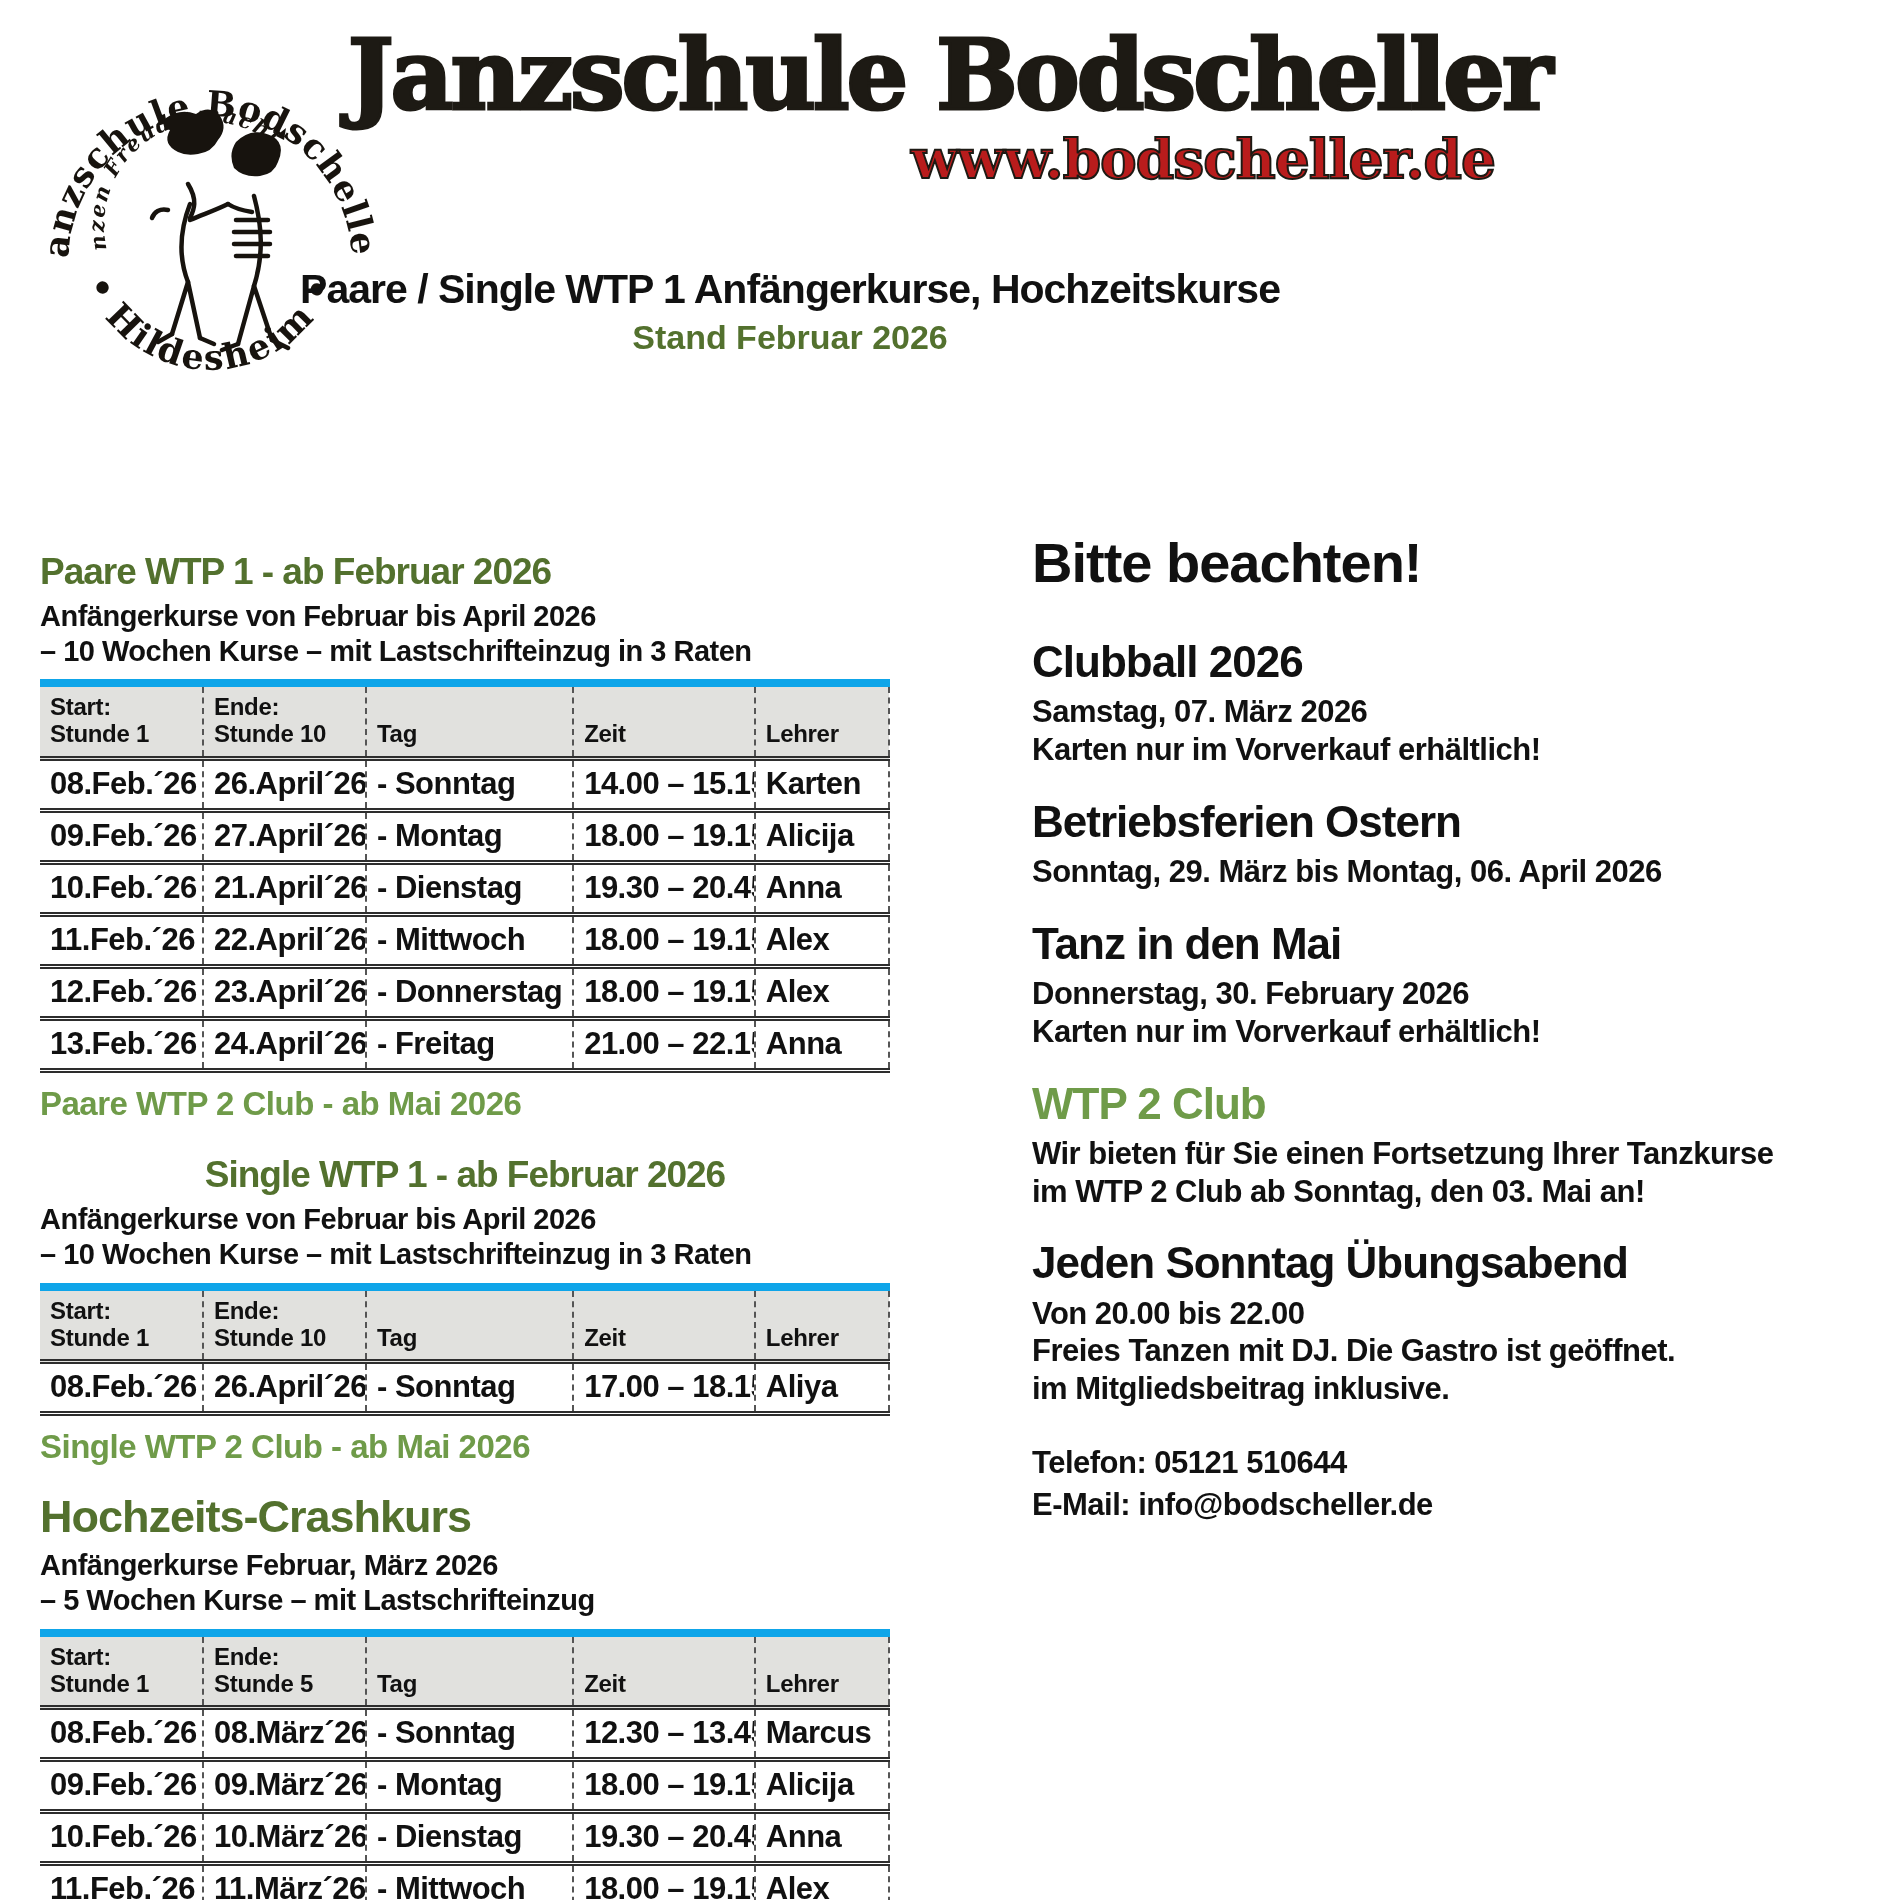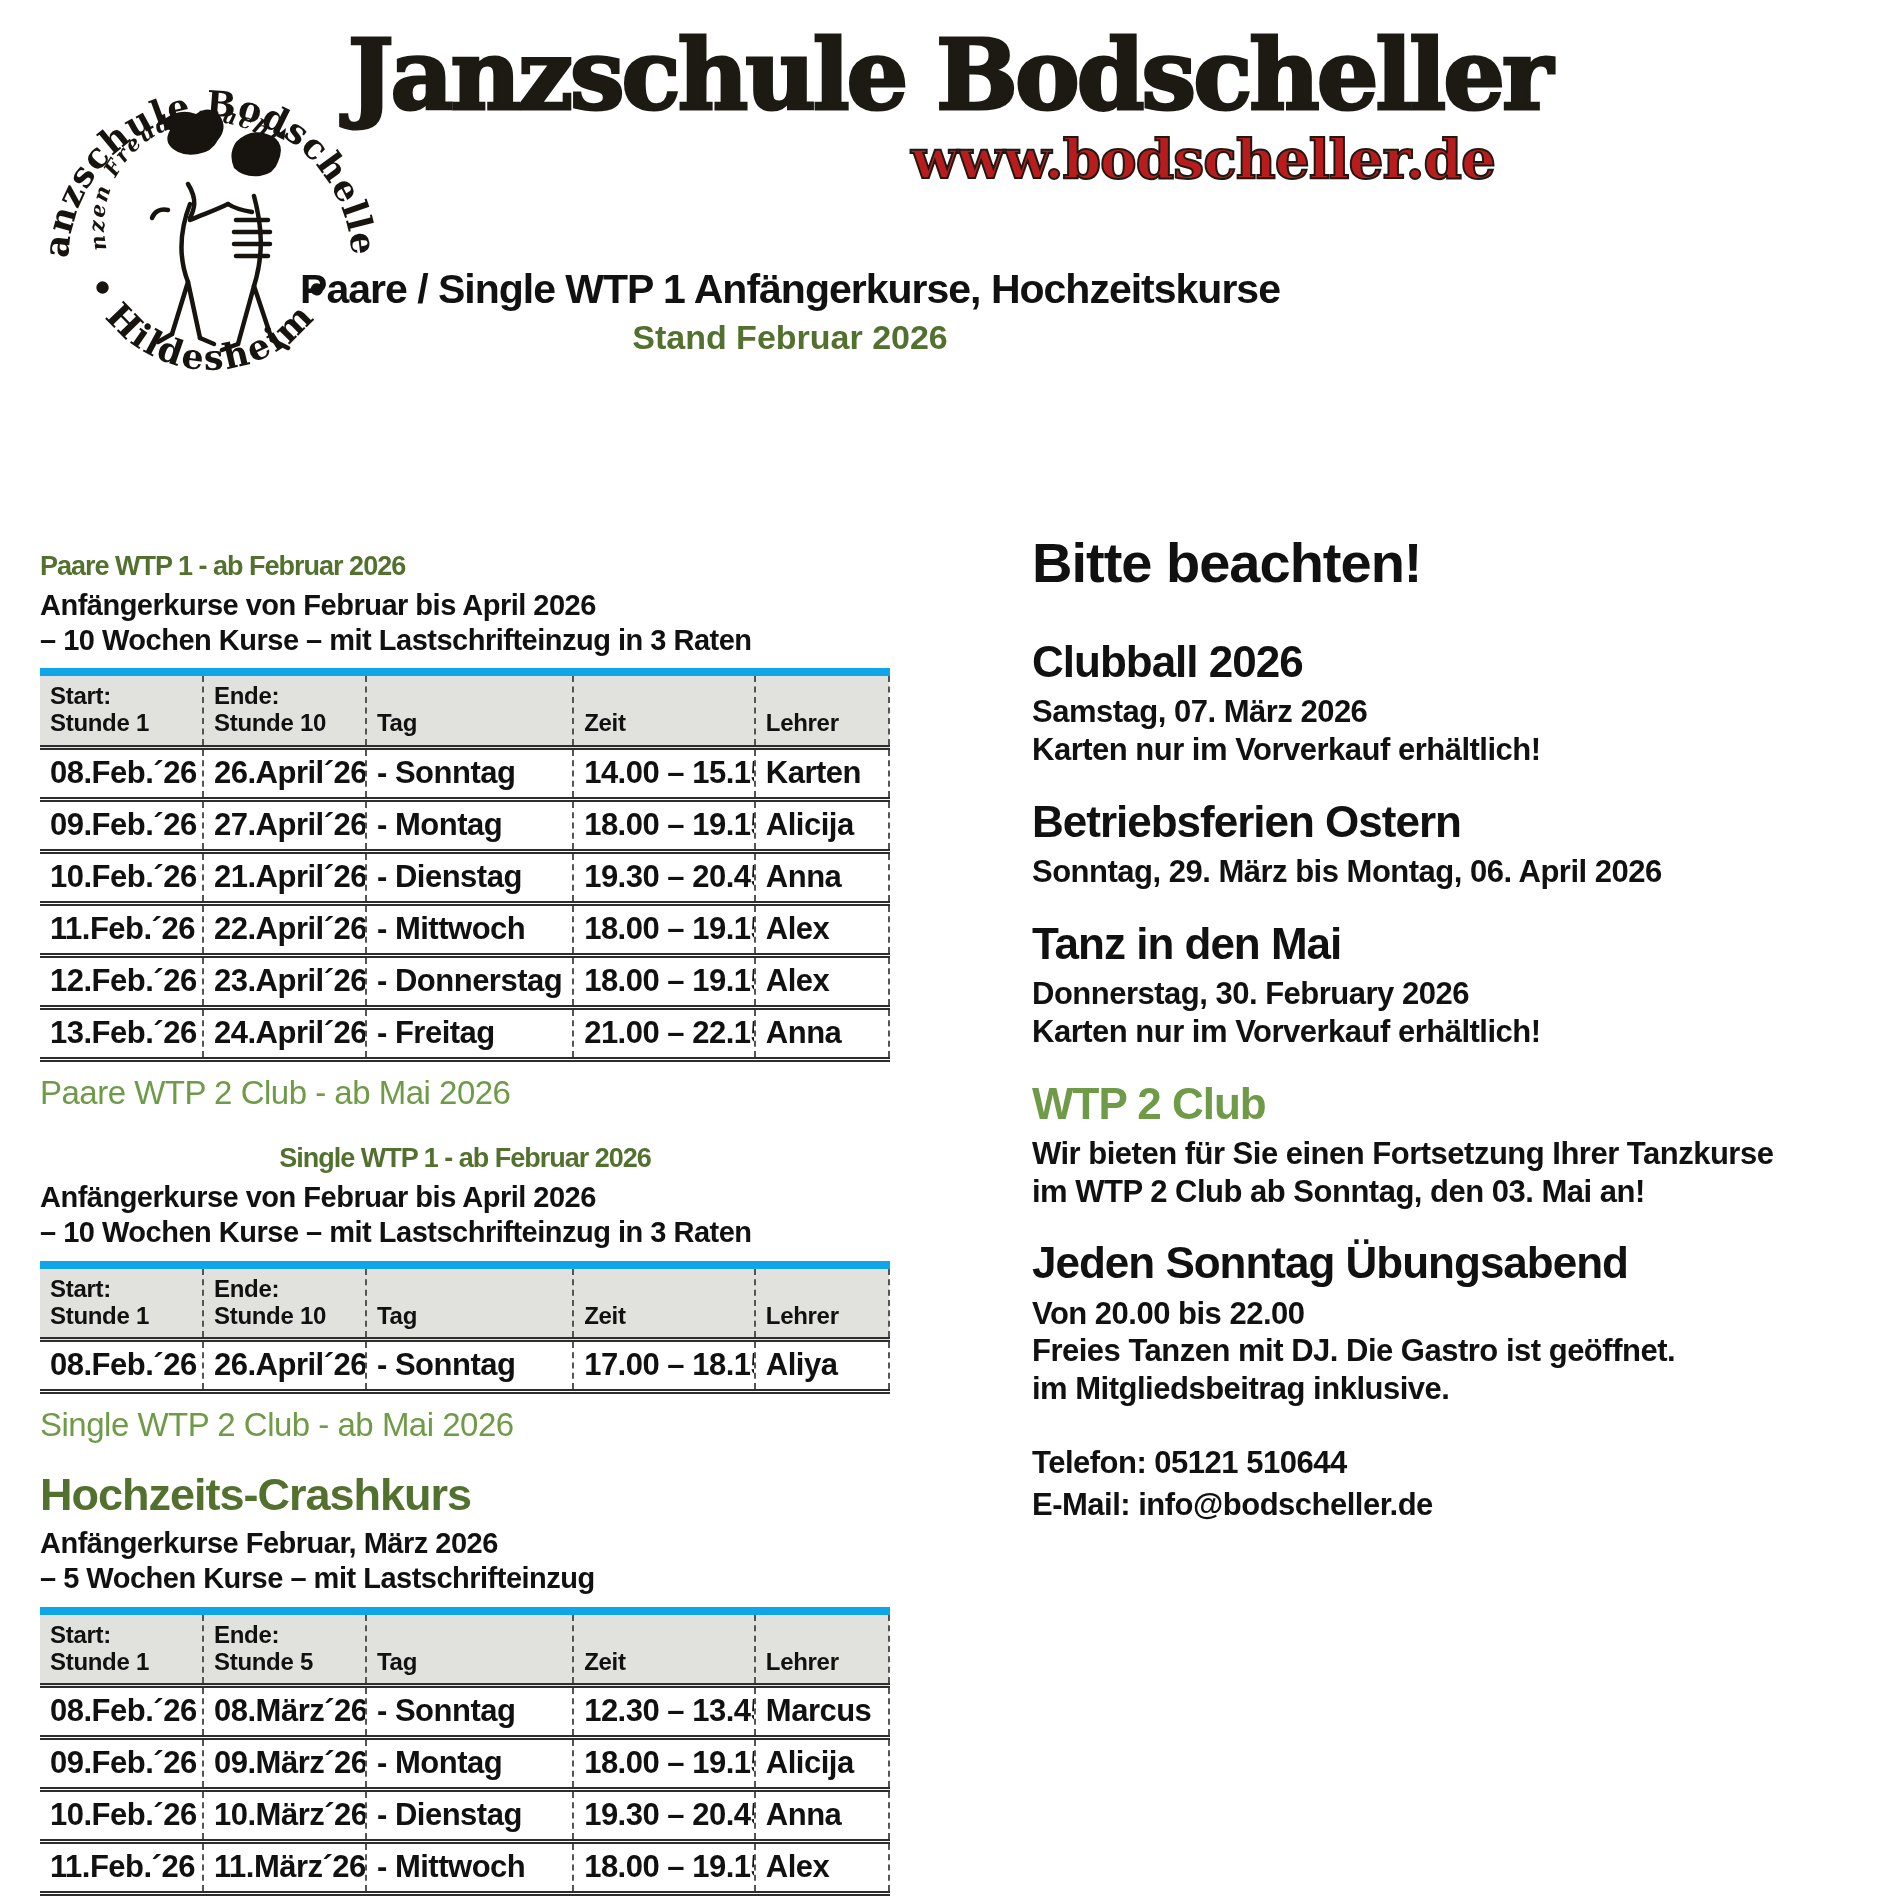--- a/index.html
+++ b/index.html
@@ -16,25 +16,25 @@
        -webkit-text-stroke:2px #1d1a14;white-space:nowrap;}
   .subtitle{position:absolute;top:266px;left:50px;width:1480px;text-align:center;
        font-size:41px;font-weight:bold;letter-spacing:-1px;}
   .stand{position:absolute;top:318px;left:50px;width:1480px;text-align:center;
        font-size:34px;font-weight:bold;color:var(--green-dark,#53712e);}
 
   
   .left-col{position:absolute;left:40px;top:552px;width:850px;}
   .right-col{position:absolute;left:1032px;top:530px;width:840px;}
 
-  .sec-heading{font-size:27px;font-weight:bold;color:var(--green-dark,#53712e);
+  .sec-heading{font-size:37px;font-weight:bold;color:var(--green-dark,#53712e);
        letter-spacing:-1px;line-height:1.1;margin:0 0 6px 0;}
   .sec-heading.big{font-size:45px;margin-top:22px;}
   .sub-line{font-size:29px;font-weight:bold;line-height:1.22;letter-spacing:-0.5px;margin:0;}
-  .club-note{font-size:33px;font-weight:normal;color:var(--green-light,#6f9b49);
+  .club-note{font-size:33px;font-weight:bold;color:var(--green-light,#6f9b49);
        letter-spacing:-0.5px;margin:12px 0 26px 0;}
   .sec-heading.mt{margin-top:32px;text-align:center;}
 
   
   table.schedule{border-collapse:collapse;width:100%;table-layout:fixed;
        margin:10px 0 8px 0;border-top:8px solid #0ea5e9;}
   table.schedule col.c1{width:19.2%;} table.schedule col.c2{width:19.2%;}
   table.schedule col.c3{width:24.4%;} table.schedule col.c4{width:21.4%;}
   table.schedule col.c5{width:15.8%;}
   table.schedule th{background:var(--thead-bg,#e1e1de);text-align:left;vertical-align:bottom;

